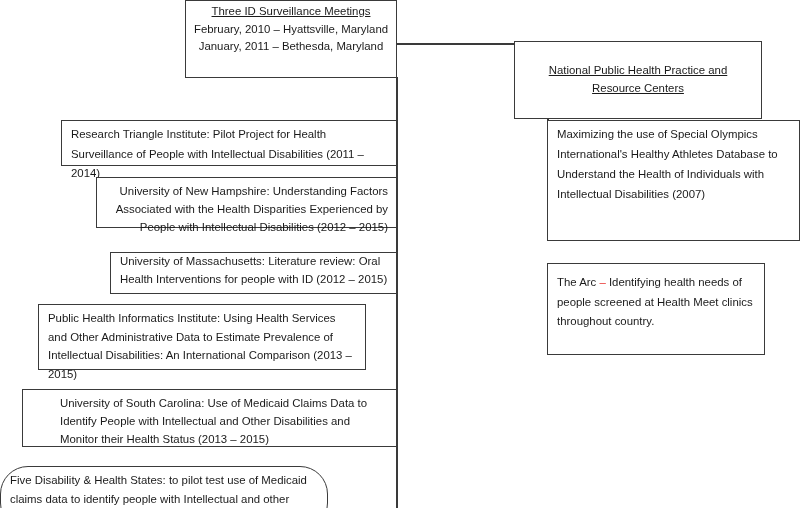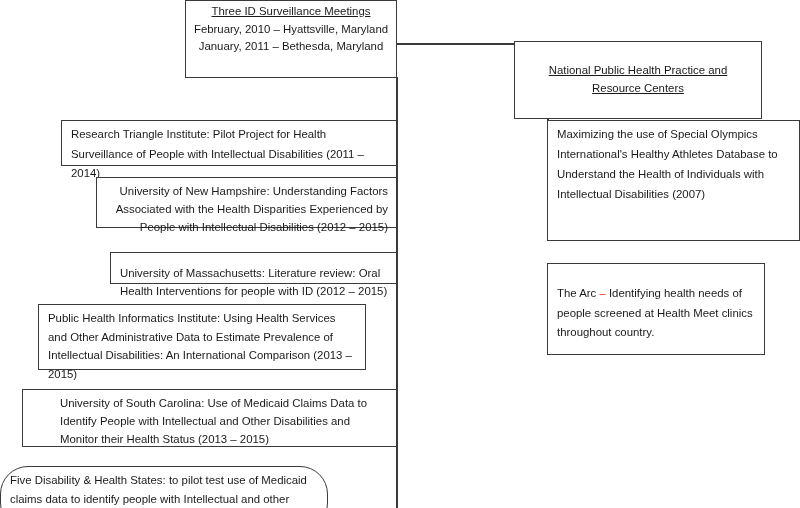--- a/index.html
+++ b/index.html
@@ -31,35 +31,35 @@
 </div>
 
 <div class="box pad" style="left:61px; top:97px; width:336px; height:46px;">
   <span>Research Triangle Institute: Pilot Project for Health Surveillance of People with Intellectual Disabilities (2011 – 2014)</span>
 </div>
 
 <div class="box pad" style="left:96px; top:154px; width:301px; height:51px; line-height:18px;text-align:right;">
   <span>University of New Hampshire: Understanding Factors Associated with the Health Disparities Experienced by People with Intellectual Disabilities (2012 – 2015)</span>
 </div>
 
-<div class="box pad" style="left:110px; top:229px; width:287px; height:32px; line-height:17.5px; padding-top:12px;">
+<div class="box pad" style="left:110px; top:229px; width:287px; height:42px; line-height:17.5px; padding-top:0;">
   <span>University of Massachusetts: Literature review: Oral Health Interventions for people with ID (2012 – 2015)</span>
 </div>
 
 <div class="box pad" style="left:38px; top:281px; width:328px; height:66px; line-height:18.5px;">
   <span>Public Health Informatics Institute: Using Health Services and Other Administrative Data to Estimate Prevalence of Intellectual Disabilities: An International Comparison (2013 – 2015)</span>
 </div>
 
 <div class="box pad" style="left:22px; top:366px; width:375px; height:58px; line-height:18px;padding-left:37px;">
   <span>University of South Carolina: Use of Medicaid Claims Data to Identify People with Intellectual and Other Disabilities and Monitor their Health Status (2013 – 2015)</span>
 </div>
 
 <div class="box pad" style="left:0px; top:443px; width:328px; height:65px; line-height:19px;border-radius:28px;">
   <span>Five Disability &amp; Health States: to pilot test use of Medicaid claims data to identify people with Intellectual and other disabilities using algorithms created in University of South Carolina project (2015)</span>
 </div>
 
 <div class="box pad" style="left:547px; top:97px; width:253px; height:121px; line-height:20px; padding-top:3px;">
   <span>Maximizing the use of Special Olympics International's Healthy Athletes Database to Understand the Health of Individuals with Intellectual Disabilities (2007)</span>
 </div>
 
-<div class="box pad" style="left:547px; top:240px; width:218px; height:92px; line-height:19.5px; padding-top:20px;">
+<div class="box pad" style="left:547px; top:240px; width:218px; height:92px; line-height:19.5px; padding-top:9px;">
   <span>The Arc </span><span class="dash">–</span><span> Identifying health needs of people screened at Health Meet clinics throughout country.</span>
 </div>
 
 </body></html>

